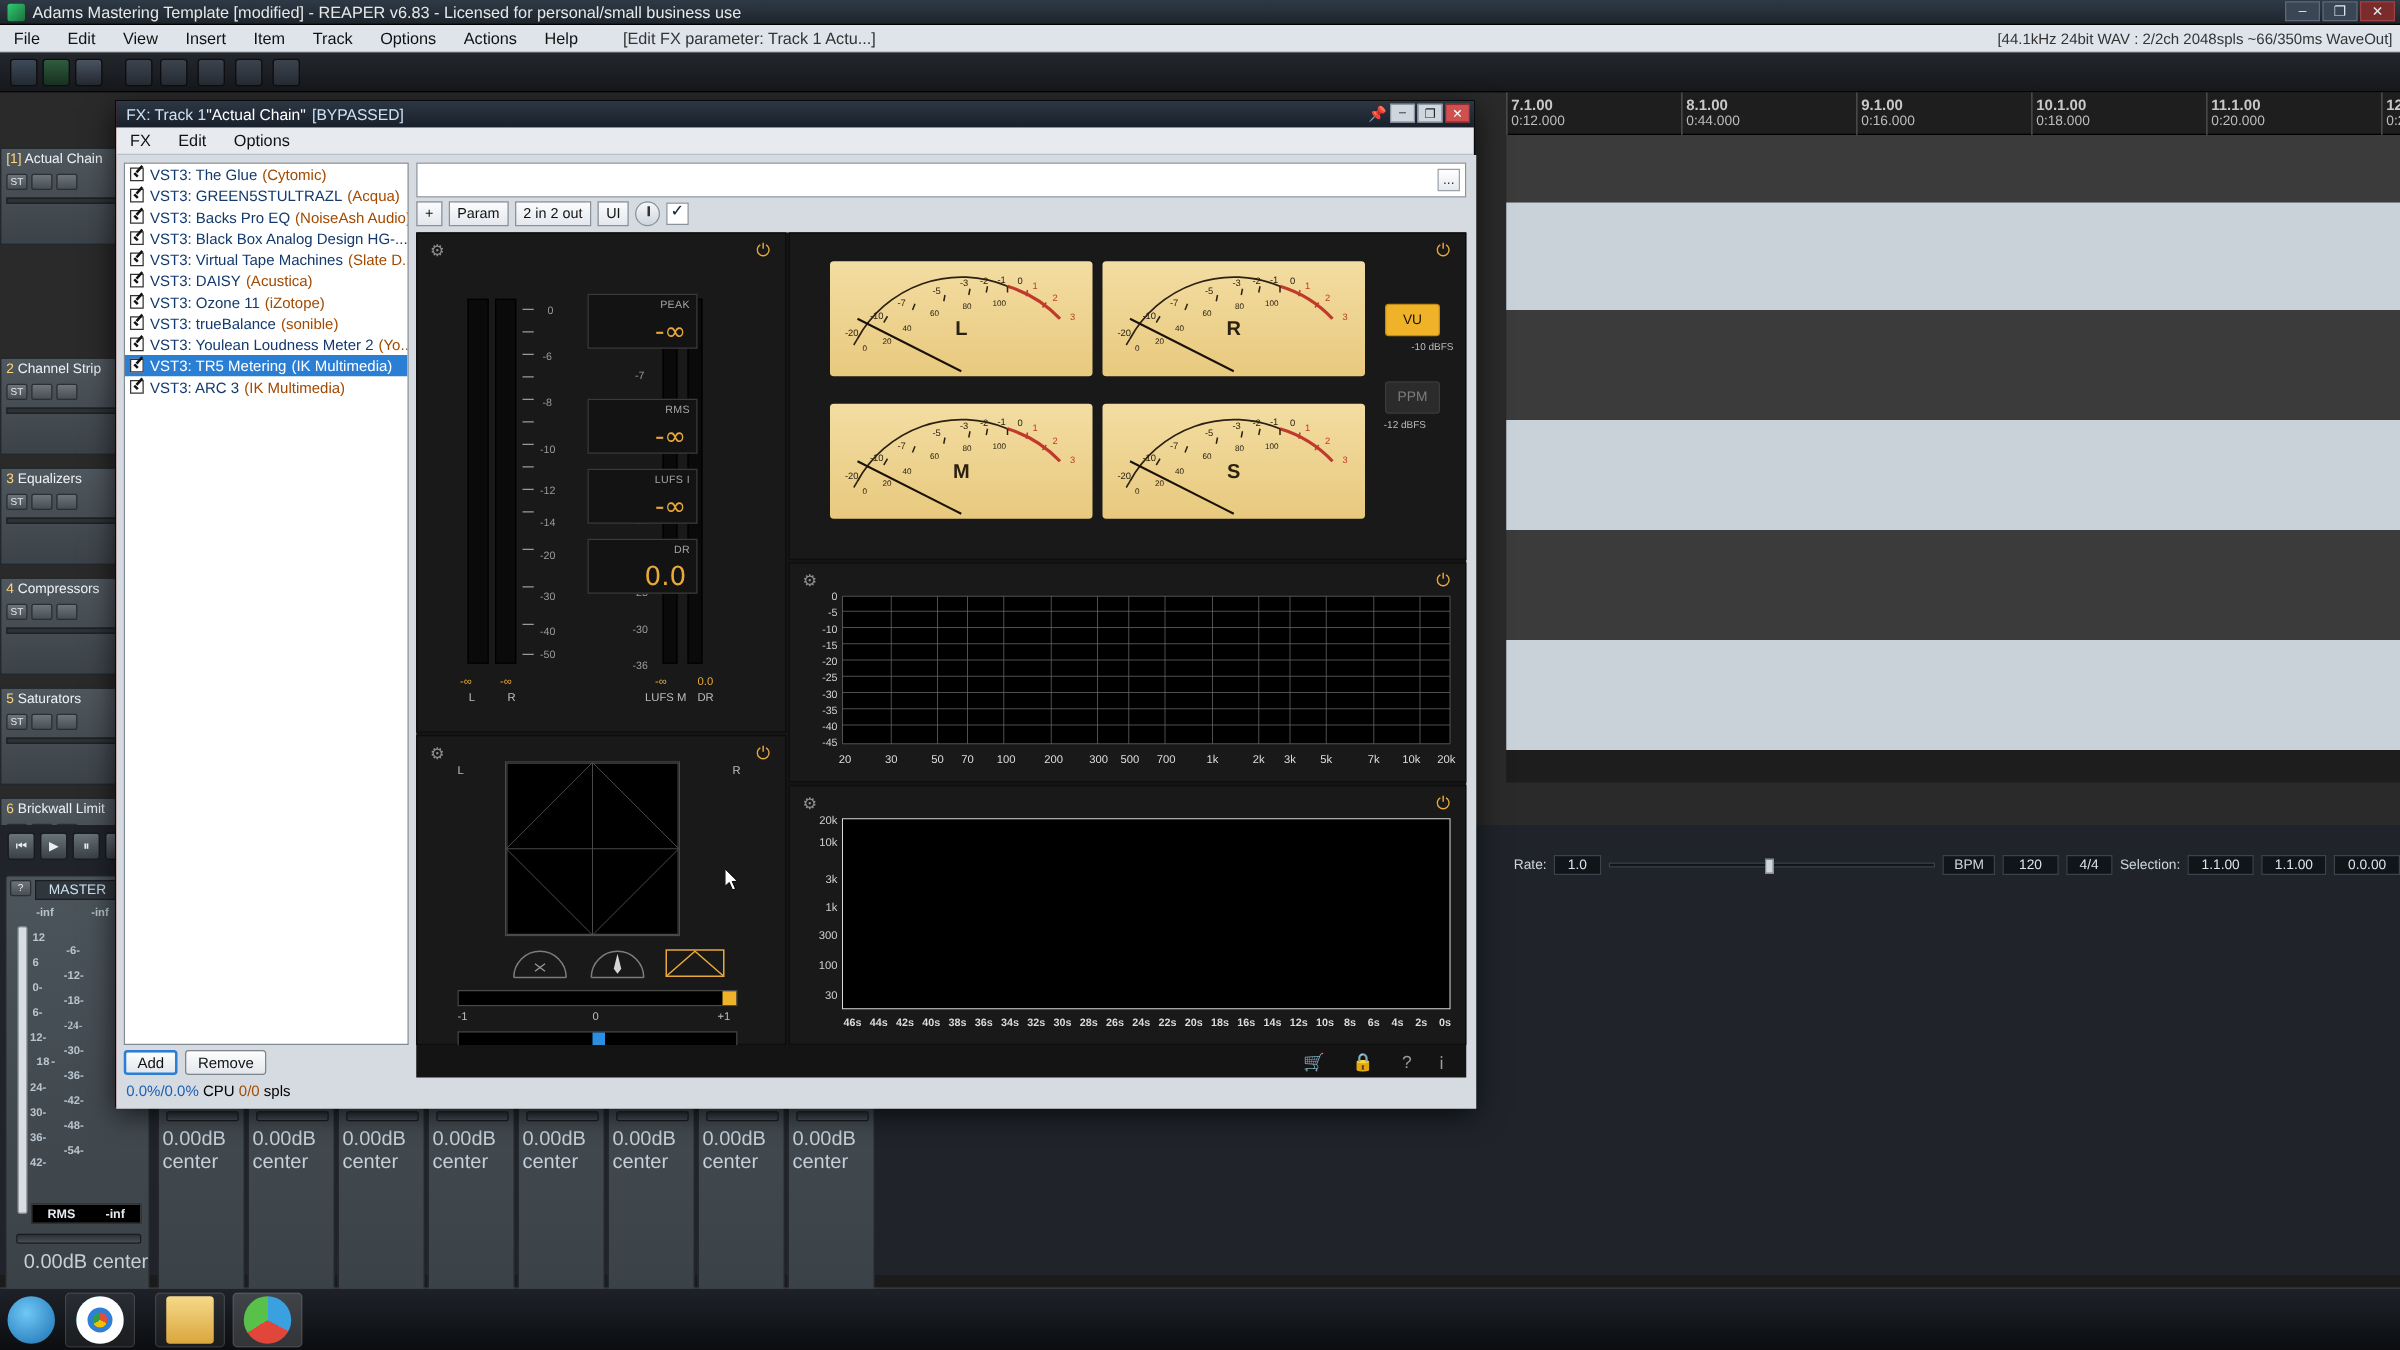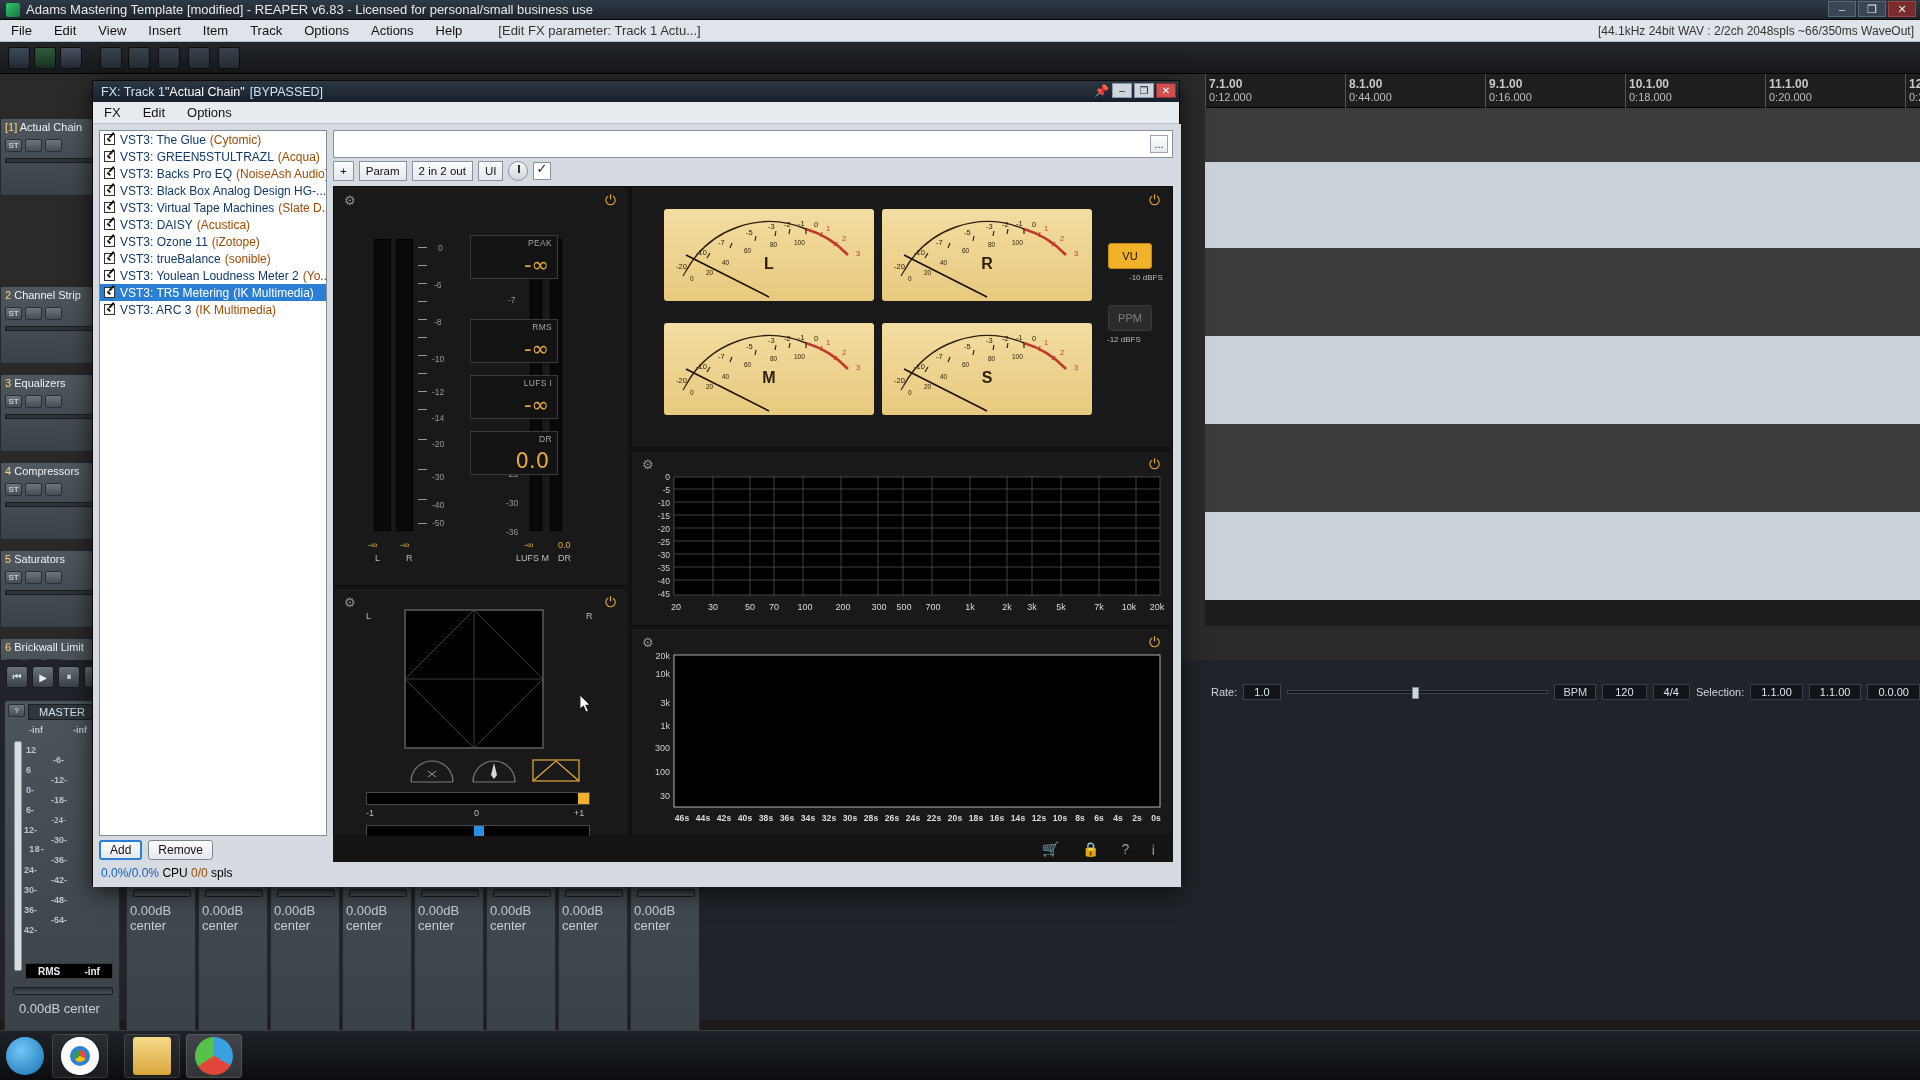--- a/index.html
+++ b/index.html
@@ -60,21 +60,21 @@
 
   .mstrip{position:absolute;top:40px;background:linear-gradient(#4c555c,#3a4147);
     border:1px solid #23282d;border-radius:3px;}
   .mstrip .mhdr{display:flex;gap:3px;padding:3px;}
   .mstrip .mlbl{flex:1;background:#2f363c;border:1px solid #1a1f23;color:#cfe0ee;
     font-size:11px;text-align:center;line-height:14px;}
   .mscale{position:absolute;color:#b9c4cd;font-size:9px;font-weight:bold;}
   .mfader{position:absolute;width:8px;background:#d7dde2;border:1px solid #8d959b;border-radius:2px;}
   .mpan{position:absolute;height:8px;background:linear-gradient(#2b3137,#464e55);
     border:1px solid #191d21;border-radius:2px;}
-  .mpanlbl{position:absolute;color:#c7d0d8;font-size:13px;}
+  .mpanlbl{position:absolute;color:#c7d0d8;font-size:16px;}
 
   .taskbar{position:absolute;left:0;top:1030px;width:1920px;height:50px;
     background:linear-gradient(#1e2228,#0b0d10);border-top:1px solid #3a4048;}
   .tb-icon{position:absolute;top:6px;width:38px;height:38px;border-radius:6px;}
   .tb-slot{position:absolute;top:3px;width:56px;height:44px;border-radius:4px;
     background:rgba(255,255,255,0.06);border:1px solid rgba(255,255,255,0.12);}
 
   
   .fxwin{position:absolute;left:92px;top:80px;width:1088px;height:806px;
     background:#b91c1c;border:1px solid #0a0a0a;box-shadow:0 6px 22px rgba(0,0,0,.7);}

